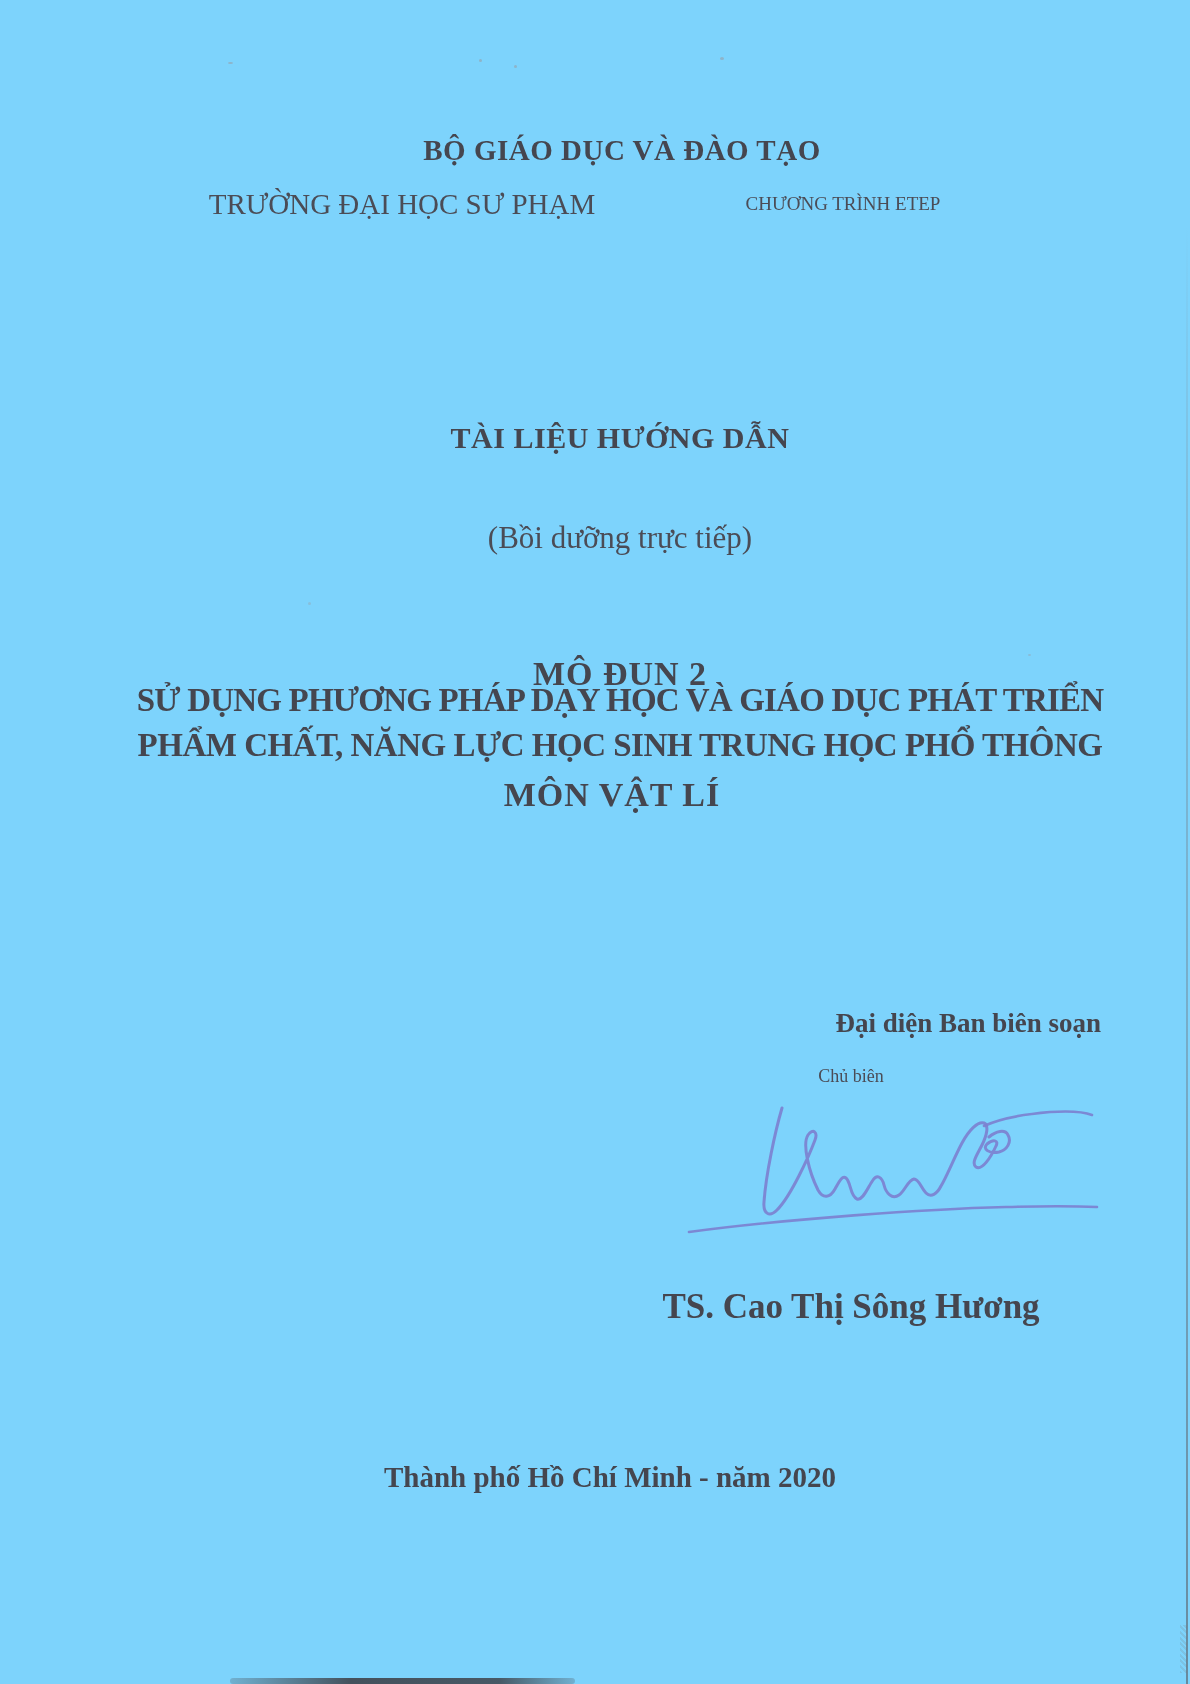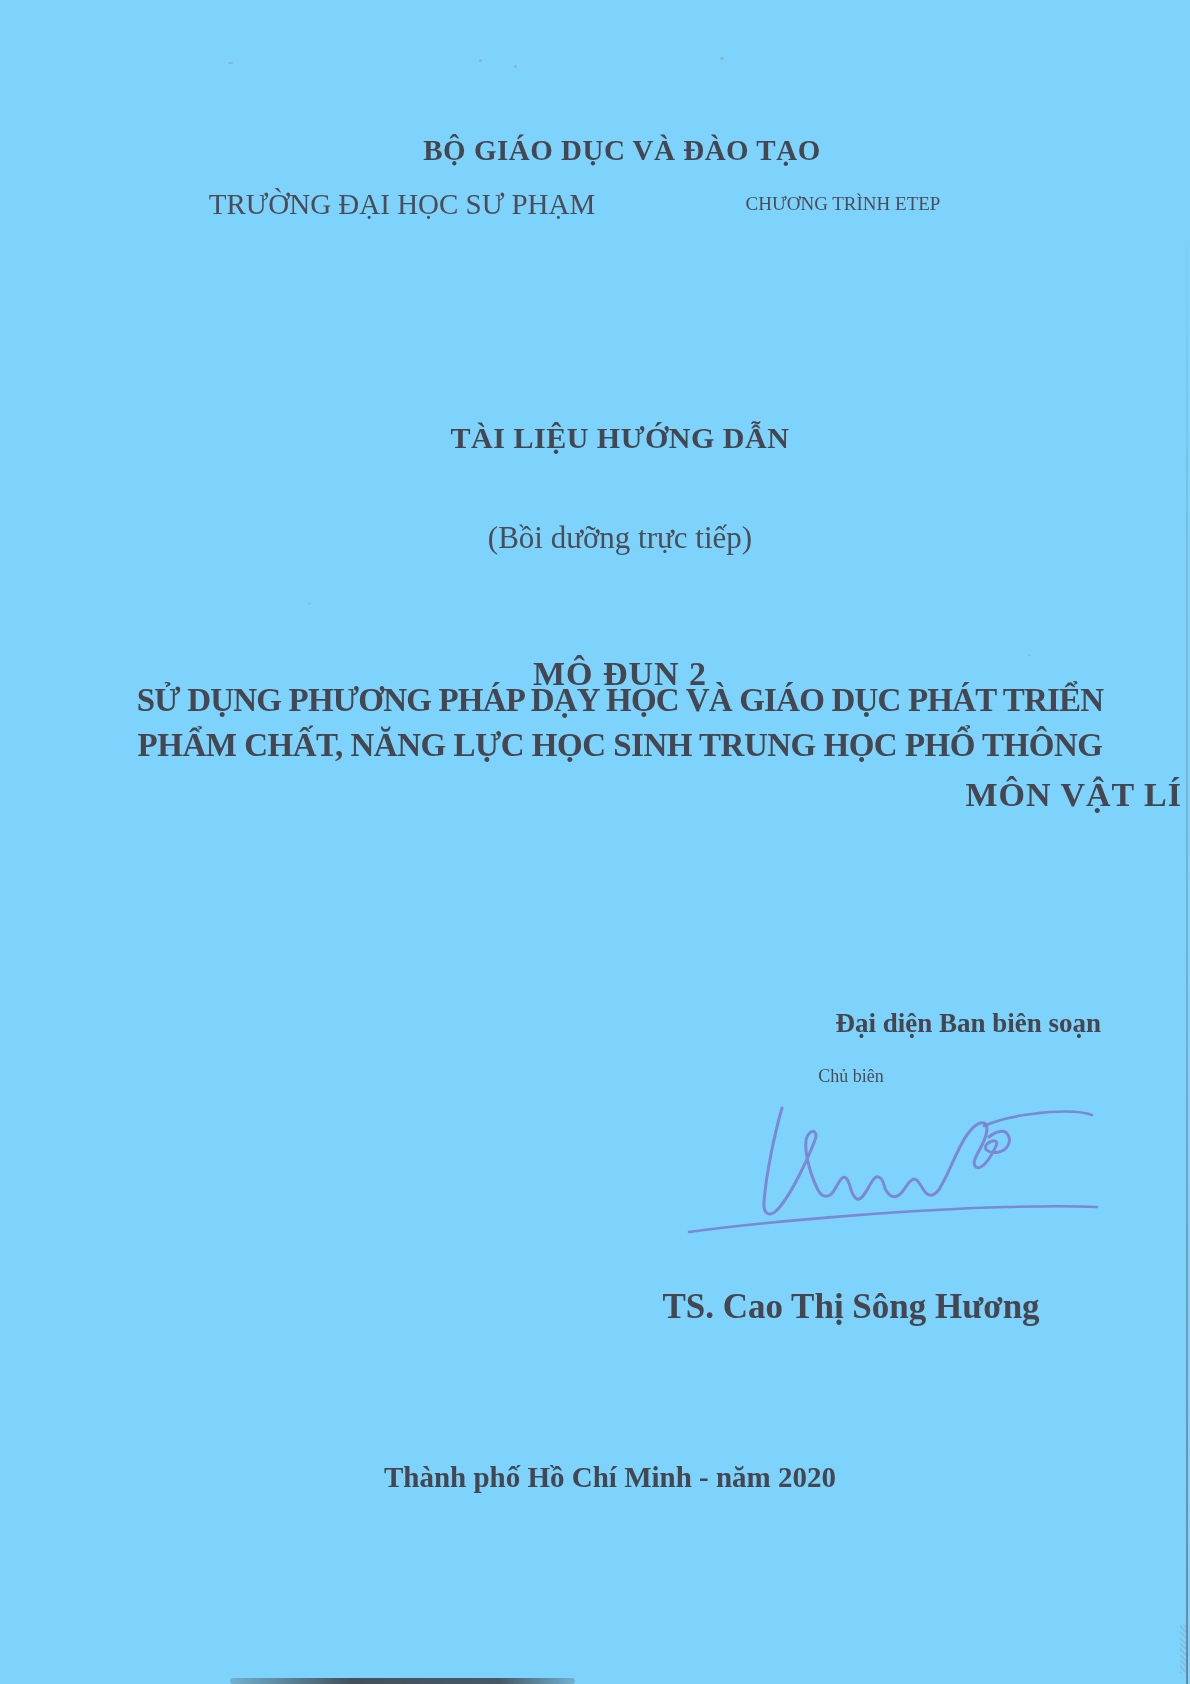--- a/index.html
+++ b/index.html
@@ -19,21 +19,21 @@
   .leftcol{left:152px;top:181px;width:500px;font-size:29px;line-height:46px;}
   .rightcol{left:593px;top:181px;width:500px;font-size:19px;line-height:46px;}
   
   .title1{left:50px;top:416px;width:1140px;font-size:30px;line-height:44px;letter-spacing:.5px;}
   .title2{left:50px;top:465px;width:1140px;font-size:33px;line-height:44px;letter-spacing:-0.3px;}
   .title3{left:50px;top:517px;width:1140px;font-size:31px;line-height:42px;font-weight:normal;color:#4b4c56;}
   
   .module{left:50px;top:623px;width:1140px;font-size:34px;line-height:44px;letter-spacing:1px;margin-top:29px;}
   .mline1{left:50px;top:678px;width:1140px;font-size:33px;line-height:44px;letter-spacing:-0.8px;}
   .mline2{left:50px;top:723px;width:1140px;font-size:33px;line-height:44px;letter-spacing:-0.5px;}
-  .subject{left:42px;top:773px;width:1140px;font-size:34px;line-height:44px;letter-spacing:1px;text-align:right;}
+  .subject{left:42px;top:773px;width:1140px;font-size:34px;line-height:44px;letter-spacing:1px;}
   
   .rep-heading{left:601px;top:1005px;width:500px;font-size:27px;line-height:36px;text-align:right;}
   .role{left:601px;top:1058px;width:500px;font-size:18px;line-height:36px;}
   .signer{left:601px;top:1287px;width:500px;font-size:35px;line-height:40px;}
   .footer{left:40px;top:1457px;width:1140px;font-size:29px;line-height:40px;}
   .signature-svg{position:absolute;left:676px;top:1096px;width:425px;height:145px;}
   
   .speck{position:absolute;background:#9a9aa0;border-radius:50%;opacity:.55;}
   .edge-line{
     position:absolute;left:1186px;top:225px;width:2px;height:1459px;

